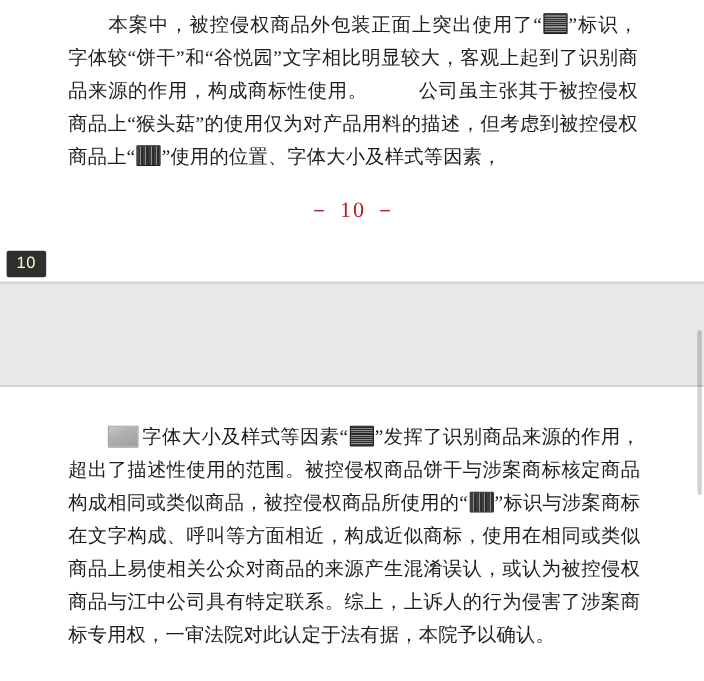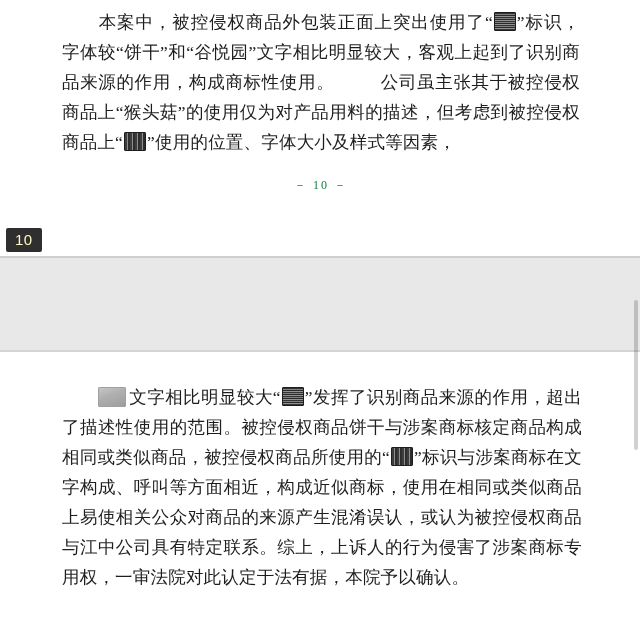--- a/index.html
+++ b/index.html
@@ -79,22 +79,22 @@
     vertical-align: -4px;
     background: linear-gradient(160deg, #c6c6c6 0%, #b0b0b0 40%, #9d9d9d 100%);
     border: 1px solid #a0a0a0;
     box-sizing: border-box;
     margin-right: 3px;
     border-radius: 1px;
   }
 
   .page-number {
     text-align: center;
-    font-size: 12px;
-    color: #15803d;
+    font-size: 20px;
+    color: #b91c1c;
     margin-top: 20px;
     letter-spacing: 2px;
   }
 
   
   .page-badge {
     position: absolute;
     left: 6px;
     top: 228px;
     background: #2f2f2f;
@@ -177,20 +177,20 @@
     <div class="page-number">－ 10 －</div>
   </div>
 
   <div class="page-badge">10</div>
 
   <div class="page-gap-edge-top"></div>
   <div class="page-gap"></div>
   <div class="page-gap-edge-bottom"></div>
 
   <div class="doc-page" id="page-bottom">
-    <p class="para"><span class="indent"></span><span class="redact-box"></span><span>文字相比明显较大“</span><span class="redact"></span><span>”发挥了识别商品来源的作用，超出了描述性使用的范围。被控侵权商品饼干与涉案商标核定商品构成相同或类似商品，被控侵权商品所使用的“</span><span class="redact blk"></span><span>”标识与涉案商标在文字构成、呼叫等方面相近，构成近似商标，使用在相同或类似商品上易使相关公众对商品的来源产生混淆误认，或认为被控侵权商品与江中公司具有特定联系。综上，上诉人的行为侵害了涉案商标专用权，一审法院对此认定于法有据，本院予以确认。</span></p>
+    <p class="para"><span class="indent"></span><span class="redact-box"></span><span>字体大小及样式等因素“</span><span class="redact"></span><span>”发挥了识别商品来源的作用，超出了描述性使用的范围。被控侵权商品饼干与涉案商标核定商品构成相同或类似商品，被控侵权商品所使用的“</span><span class="redact blk"></span><span>”标识与涉案商标在文字构成、呼叫等方面相近，构成近似商标，使用在相同或类似商品上易使相关公众对商品的来源产生混淆误认，或认为被控侵权商品与江中公司具有特定联系。综上，上诉人的行为侵害了涉案商标专用权，一审法院对此认定于法有据，本院予以确认。</span></p>
   </div>
 
   <div class="scroll-track">
     <div class="scroll-thumb"></div>
   </div>
 
 </div>
 
 </body></html>

